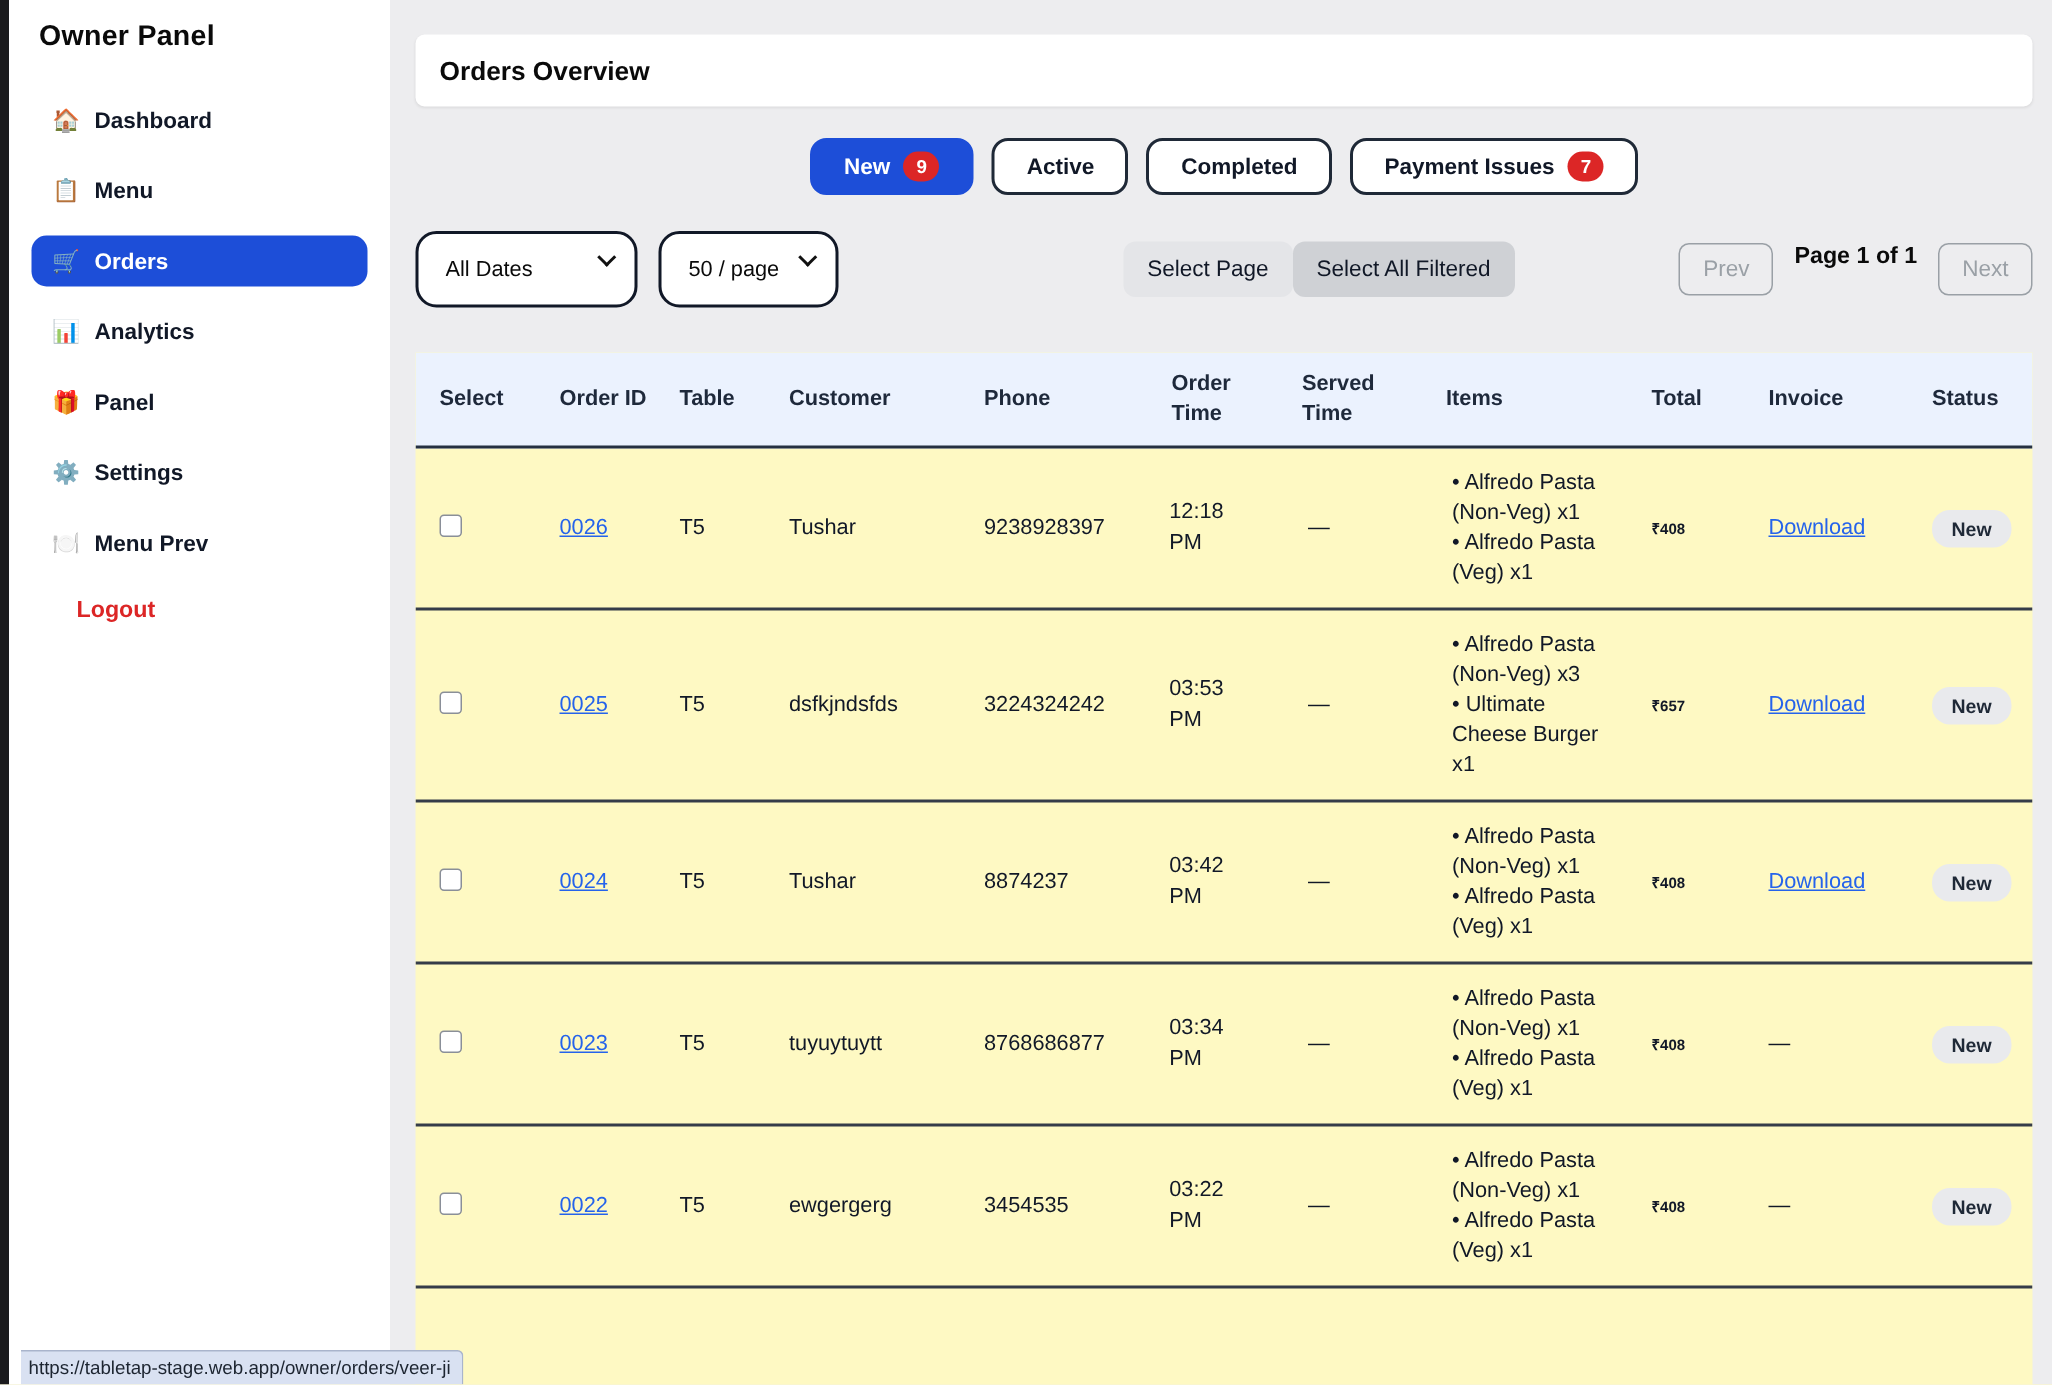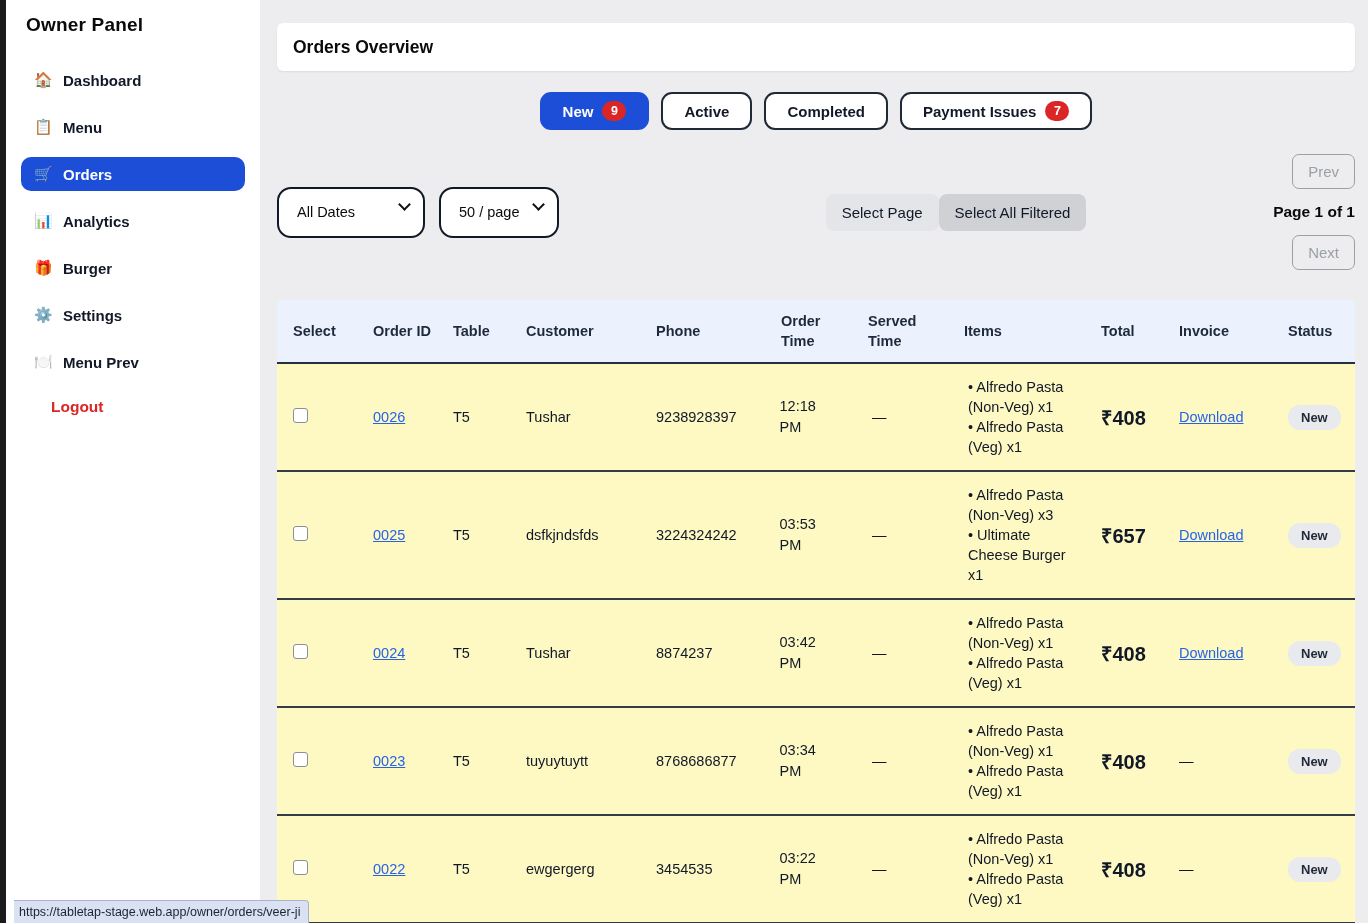--- a/index.html
+++ b/index.html
@@ -72,21 +72,21 @@
     width:7px; height:7px; border-right:2.5px solid #111; border-bottom:2.5px solid #111;
     transform:rotate(45deg); pointer-events:none;
   }
   .filters-mid { margin:0 auto; display:flex; transform:translateX(40px); }
   .btn-gray {
     border:none; border-radius:8px; font-family:"Liberation Sans", sans-serif;
     font-size:15px; color:#111827; padding:10px 16px; cursor:pointer;
   }
   .btn-gray.light { background:#e4e5e8; }
   .btn-gray.dark { background:#cfd1d5; }
-  .pager { display:flex; align-items:flex-end; gap:14px;flex-direction:column; }
+  .pager { display:flex; align-items:flex-start; gap:14px; }
   .pager-btn {
     background:transparent; border:1px solid #9aa0a6; border-radius:7px;
     color:#9aa0a6; font-family:"Liberation Sans", sans-serif; font-size:15px;
     padding:8px 15px; cursor:default;
   }
   .pager-info { font-size:15.5px; font-weight:700; color:#0a0a0a; }
 
   
   .table { margin-top:30px; background:#fef9c3; height:713px; overflow:hidden; }
   .tr {
@@ -104,21 +104,21 @@
   .td.check { padding-left:16px; }
   .checkbox {
     display:inline-block; width:15px; height:15px;
     border:1.6px solid #8a8f98; border-radius:3px; background:#fff; cursor:pointer;
   }
   .link { color:#2563eb; text-decoration:underline; cursor:pointer; }
   .td.time { padding-left:0; }
   .td.time .time-inner { width:52px; margin:0 auto; line-height:21px; }
   .td.served { padding-left:20px; }
   .td.items { padding-left:20px; line-height:20px; white-space:pre-line; }
-  .td.total { font-weight:700; font-size:20px; }
+  .td.total { font-weight:700; font-size:10px; }
   .td.invoice .plain { color:#111827; text-decoration:none; cursor:default; }
   .status-pill {
     display:inline-block; background:#e9eaed; color:#1f2937;
     font-size:13px; font-weight:700; border-radius:12px; padding:5px 13px;
   }
 
   
   .status-bubble {
     position:absolute; left:14px; bottom:0; z-index:10;
     background:#d9e1f2; border:1px solid #a9b4cc; border-bottom:none; border-left:none;
@@ -145,21 +145,21 @@
     <div class="nav-item active">
       <span class="ico">🛒</span>
       <span>Orders</span>
     </div>
     <div class="nav-item">
       <span class="ico">📊</span>
       <span>Analytics</span>
     </div>
     <div class="nav-item">
       <span class="ico">🎁</span>
-      <span>Burger</span>
+      <span>Panel</span>
     </div>
     <div class="nav-item">
       <span class="ico">⚙️</span>
       <span>Settings</span>
     </div>
     <div class="nav-item">
       <span class="ico">🍽️</span>
       <span>Menu Prev</span>
     </div>
   </nav>

